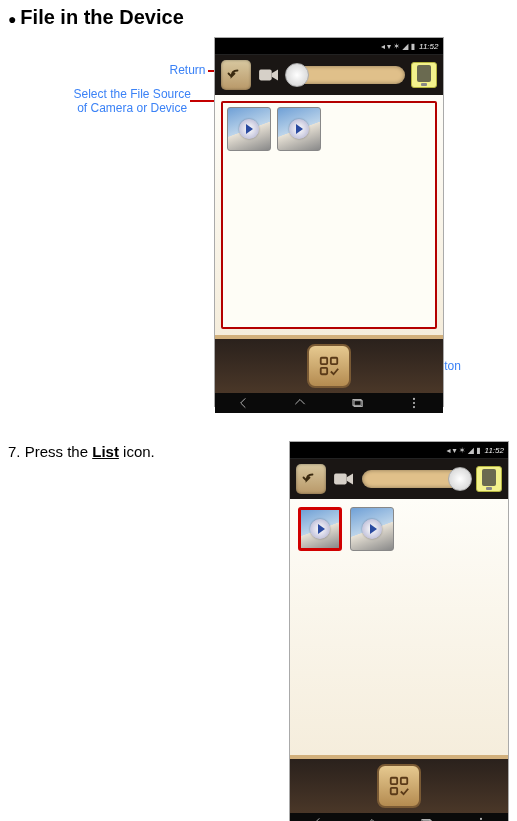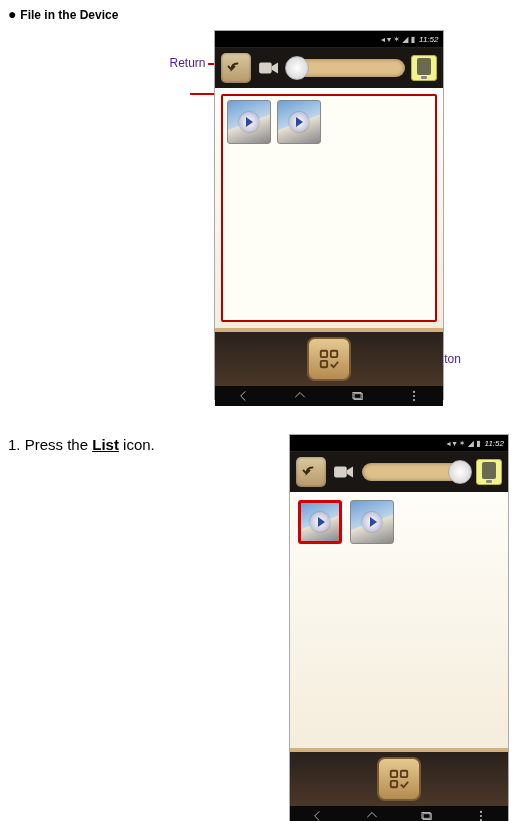--- a/index.html
+++ b/index.html
@@ -6,21 +6,21 @@
     font-family: Arial, Helvetica, sans-serif;
     margin: 0;
     padding: 6px 8px 8px 8px;
     width: 517px;
     box-sizing: border-box;
     color: #000;
     font-size: 15px;
   }
   .heading {
     font-weight: bold;
-    font-size: 12px;
+    font-size: 20px;
   }
   .heading::before {
     content: "● ";
     font-size: 14px;
   }
   .fig-wrap {
     display: flex;
     justify-content: center;
     margin: 8px 0 24px 0;
   }
@@ -178,21 +178,21 @@
     background: #0a0a0a;
     display:flex; align-items:center; justify-content:space-around;
   }
   .navbar svg { width: 14px; height: 14px; stroke:#bbb; fill:none; stroke-width:1.6; }
   .navbar .dots { fill:#bbb; stroke:none; }
 
   
   .callout-label {
     position: absolute;
     font-size: 12px;
-    color: #4c1d95;
+    color: #3b82f6;
     white-space: nowrap;
   }
   .callout-line {
     position: absolute;
     background: #c40000;
     height: 2px;
   }
 
   
   .step-row {
@@ -223,20 +223,22 @@
 </style>
 </head>
 <body>
 
 <div class="heading">File in the Device</div>
 
 <div class="fig-wrap">
   <div class="fig">
 
     <div class="callout-label" style="left:96px; top:26px;">Return</div>
+    <div class="callout-label" style="left:0px; top:50px; white-space:pre; text-align:center;">Select the File Source
+of Camera or Device</div>
     <div class="callout-label" style="left:316px; top:140px;">File List</div>
     <div class="callout-label" style="left:316px; top:322px;">Select Button</div>
 
     <div class="callout-line" style="left:134px; top:33px; width:28px;"></div>
     <div class="callout-line" style="left:116px; top:63px; width:88px;"></div>
     <div class="callout-line" style="left:286px; top:148px; width:28px;"></div>
     <div class="callout-line" style="left:276px; top:328px; width:38px;"></div>
 
     <div class="phone phone-top">
       <div class="statusbar">
@@ -296,21 +298,21 @@
             <circle cx="12" cy="12" r="1.8"></circle>
             <circle cx="12" cy="19" r="1.8"></circle>
           </svg>
       </div>
     </div>
   </div>
 </div>
 
 <div class="step-row">
   <div class="step-text">
-    <span>1. Press the </span><b><u>List</u></b><span> icon.</span>
+    <span>7. Press the </span><b><u>List</u></b><span> icon.</span>
   </div>
   <div class="phone-wrap2">
     <div class="phone2">
       <div class="statusbar">
         <span>◂ ▾ ✶ ◢ ▮</span>
         <span class="time">11:52</span>
       </div>
       <div class="topbar">
         <div class="return-btn">
           <svg viewBox="0 0 24 24">

